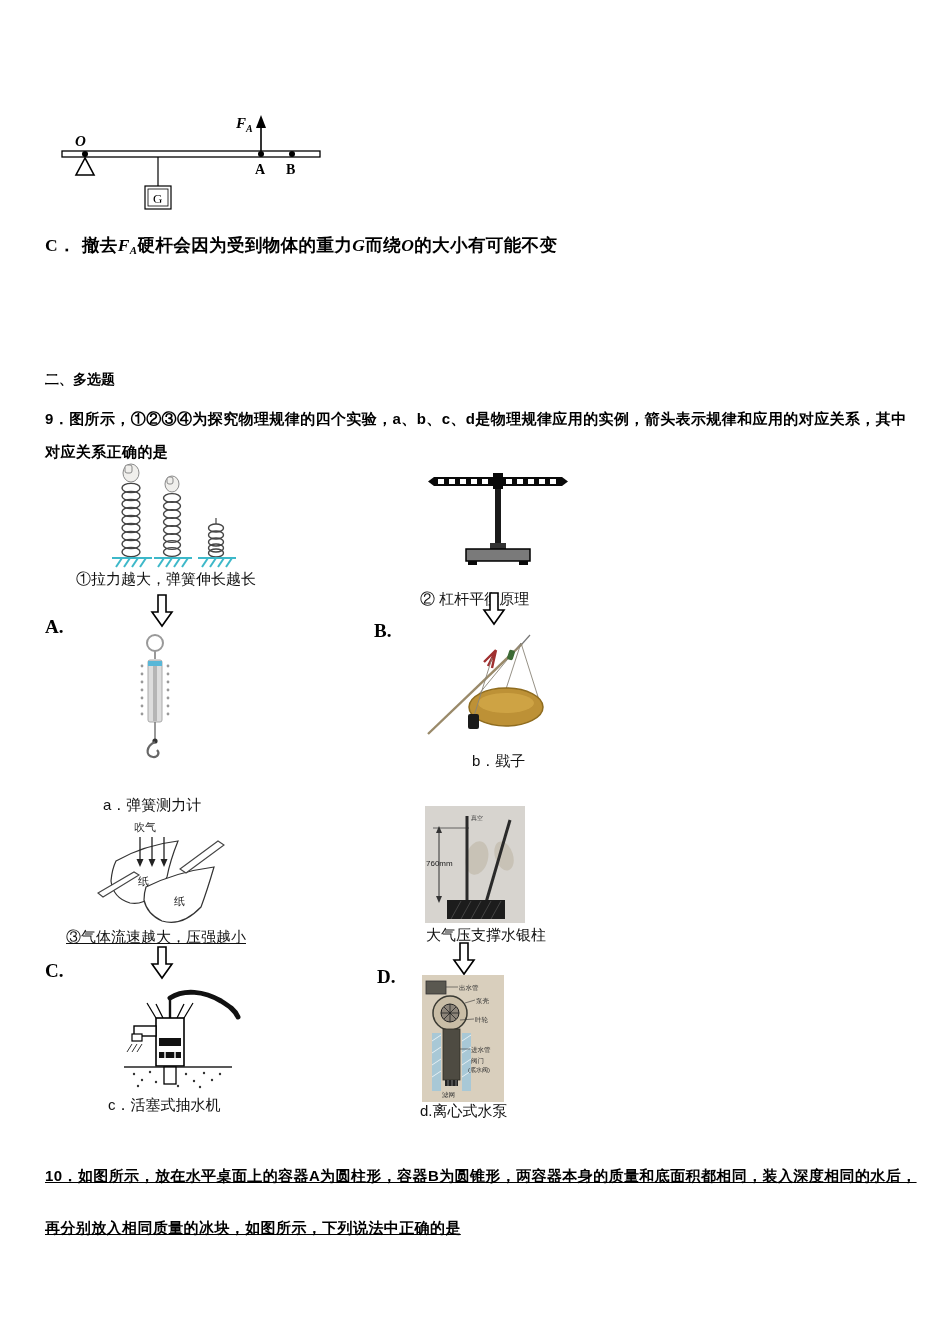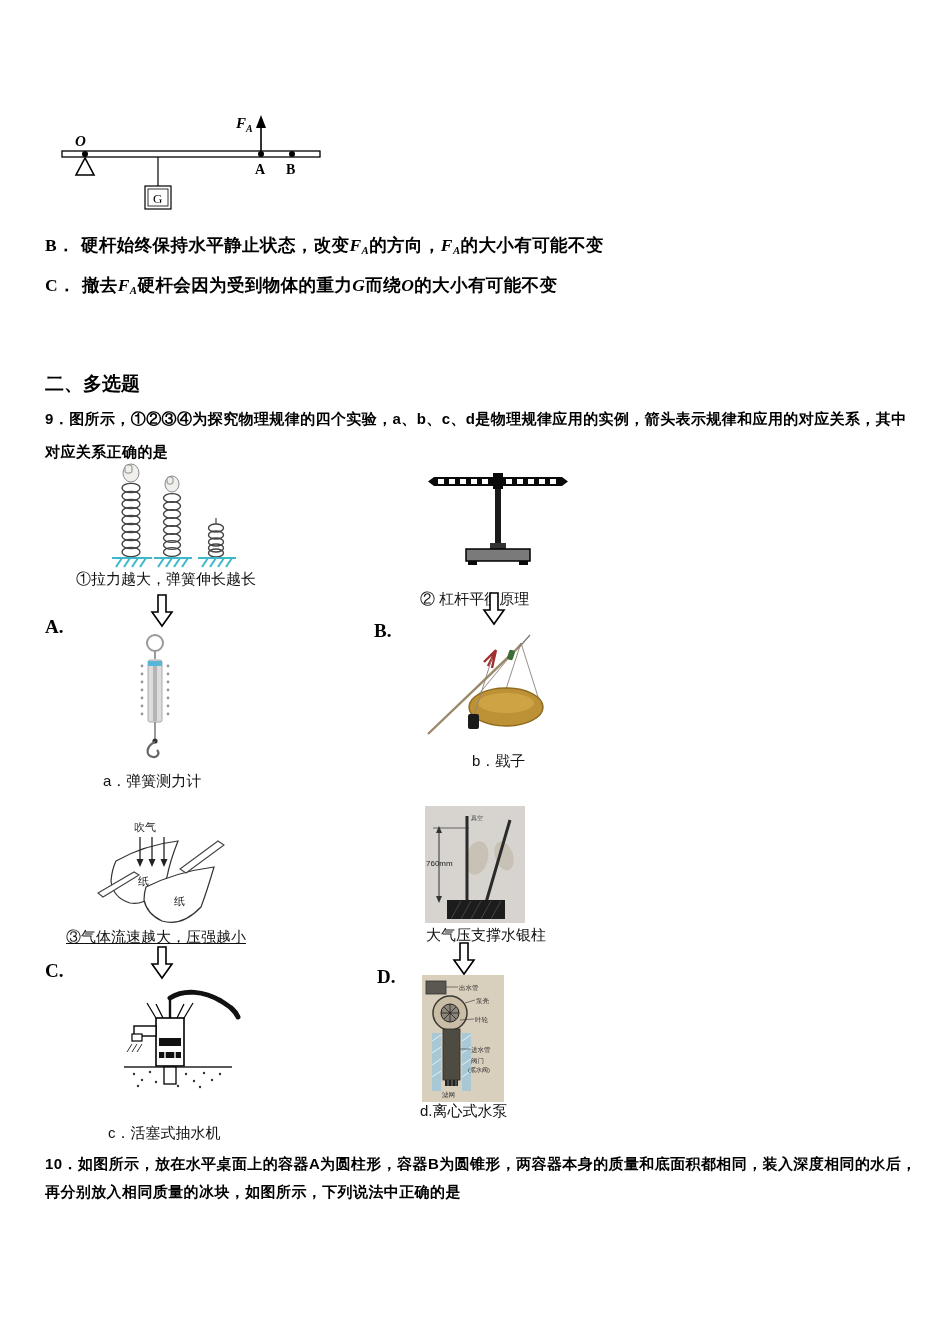--- a/index.html
+++ b/index.html
@@ -3,24 +3,24 @@
 <meta charset="utf-8">
 <style>
   html,body{margin:0;padding:0;background:#ffffff;}
   .page{position:relative;width:950px;height:1344px;background:#fff;overflow:hidden;
         font-family:"Liberation Sans",sans-serif;color:#000;}
   .abs{position:absolute;}
   .opt-row{font-size:17.5px;font-weight:700;letter-spacing:0.4px;line-height:35px;white-space:nowrap;}
   .opt-label{font-family:"Liberation Serif",serif;margin-right:6px;}
   .it{font-style:italic;font-family:"Liberation Serif",serif;font-weight:700;}
   sub{font-size:0.62em;vertical-align:-0.3em;font-style:italic;}
-  .sec-title{font-size:19px;font-weight:700;}
+  .sec-title{font-size:14px;font-weight:700;}
   .qtext{font-size:15px;font-weight:700;letter-spacing:0.4px;}
   .q9{line-height:33px;width:875px;}
-  .q10{line-height:28px;width:878px;}
+  .q10{line-height:52px;width:878px;text-decoration:underline;}
   .fig-letter{font-family:"Liberation Serif",serif;font-size:19px;font-weight:700;}
   .caption{font-size:15px;font-weight:500;color:#111;white-space:nowrap;}
   svg{display:block;}
 </style>
 </head>
 <body>
 
 <div class="page">
 
   <svg class="abs" style="left:58px;top:110px;" width="270" height="102" viewBox="0 0 270 102">
@@ -42,21 +42,20 @@
     <rect x="90" y="79" width="20" height="17" fill="#fff" stroke="#000" stroke-width="0.8"></rect>
     <text x="95" y="93" font-size="13" font-family="Liberation Serif,serif">G</text>
 
     <circle cx="203" cy="44" r="3" fill="#000"></circle>
     <text x="197" y="64" font-size="14" font-weight="bold" font-family="Liberation Serif,serif">A</text>
     <circle cx="234" cy="44" r="3" fill="#000"></circle>
     <text x="228" y="64" font-size="14" font-weight="bold" font-family="Liberation Serif,serif">B</text>
   </svg>
 
   <div class="abs" style="left:45px;top:228px;">
-    <div class="opt-row"><span class="opt-label">B．</span><span><span>硬杆始终保持水平静止状态，改变</span><span class="it">F<sub>A</sub></span><span>的方向，</span><span class="it">F<sub>A</sub></span><span>的大小有可能不变</span></span></div>
     <div class="opt-row"><span class="opt-label">C．</span><span><span>撤去</span><span class="it">F<sub>A</sub></span><span>硬杆会因为受到物体的重力</span><span class="it">G</span><span>而绕</span><span class="it">O</span><span>的大小有可能不变</span></span></div>
   </div>
 
   <div class="abs sec-title" style="left:45px;top:371px;">二、多选题</div>
 
   <div class="abs qtext q9" style="left:45px;top:402px;">9．图所示，①②③④为探究物理规律的四个实验，a、b、c、d是物理规律应用的实例，箭头表示规律和应用的对应关系，其中对应关系正确的是</div>
 
   <svg class="abs" style="left:98px;top:462px;" width="158" height="112" viewBox="0 0 158 112">
 
     <g stroke="#8a8a8a" fill="#f0efec" stroke-width="1">
@@ -170,21 +169,21 @@
         <circle cx="48" cy="50" r="1.4"></circle>
       <circle cx="48" cy="58" r="1.4"></circle>
         <circle cx="48" cy="66" r="1.4"></circle>
         <circle cx="48" cy="74" r="1.4"></circle>
       <circle cx="48" cy="82" r="1.4"></circle>
     </g>
     <line x1="35" y1="90" x2="35" y2="108" stroke="#777" stroke-width="1.5"></line>
     <circle cx="35" cy="109" r="2.6" fill="#333"></circle>
     <path d="M35,110 C26,114 25,124 33,125 C38,125.5 40,121 37,118" fill="none" stroke="#666" stroke-width="2.2"></path>
   </svg>
-  <div class="abs caption" style="left:103px;top:772px;">a．弹簧测力计</div>
+  <div class="abs caption" style="left:103px;top:796px;">a．弹簧测力计</div>
 
   <div class="abs fig-letter" style="left:374px;top:620px;">B.</div>
   <svg class="abs" style="left:418px;top:628px;" width="140" height="122" viewBox="0 0 140 122">
     <line x1="10" y1="106" x2="104" y2="16" stroke="#9a8a6a" stroke-width="2.4"></line>
     <line x1="104" y1="16" x2="112" y2="7" stroke="#777" stroke-width="1.2"></line>
     <g stroke="#8a8578" stroke-width="0.9">
       <line x1="103" y1="15" x2="56" y2="72"></line>
       <line x1="103" y1="15" x2="88" y2="61"></line>
       <line x1="103" y1="15" x2="121" y2="72"></line>
     </g>
@@ -280,21 +279,21 @@
         <circle cx="78" cy="92" r="1.2"></circle>
         <circle cx="86" cy="99" r="1.2"></circle>
       <circle cx="96" cy="91" r="1.2"></circle>
         <circle cx="104" cy="98" r="1.2"></circle>
         <circle cx="112" cy="92" r="1.2"></circle>
       <circle cx="30" cy="104" r="1.2"></circle>
         <circle cx="92" cy="105" r="1.2"></circle>
         <circle cx="70" cy="104" r="1.2"></circle>
     </g>
   </svg>
-  <div class="abs caption" style="left:108px;top:1096px;margin-top:28px;">c．活塞式抽水机</div>
+  <div class="abs caption" style="left:108px;top:1096px;">c．活塞式抽水机</div>
 
   <div class="abs fig-letter" style="left:377px;top:966px;">D.</div>
   <svg class="abs" style="left:422px;top:975px;" width="82" height="127" viewBox="0 0 82 127">
     <rect x="0" y="0" width="82" height="127" fill="#d9cfbd"></rect>
     <rect x="4" y="6" width="20" height="13" fill="#5a5850" stroke="#333" stroke-width="0.8"></rect>
     <line x1="24" y1="12" x2="36" y2="12" stroke="#333" stroke-width="0.6"></line>
     <text x="37" y="15" font-size="6.5" fill="#333">出水管</text>
     <circle cx="28" cy="38" r="17" fill="#c9bda6" stroke="#3a3a33" stroke-width="1.5"></circle>
     <line x1="43" y1="28" x2="53" y2="25" stroke="#333" stroke-width="0.6"></line>
     <text x="54" y="28" font-size="6.5" fill="#333">泵壳</text>

